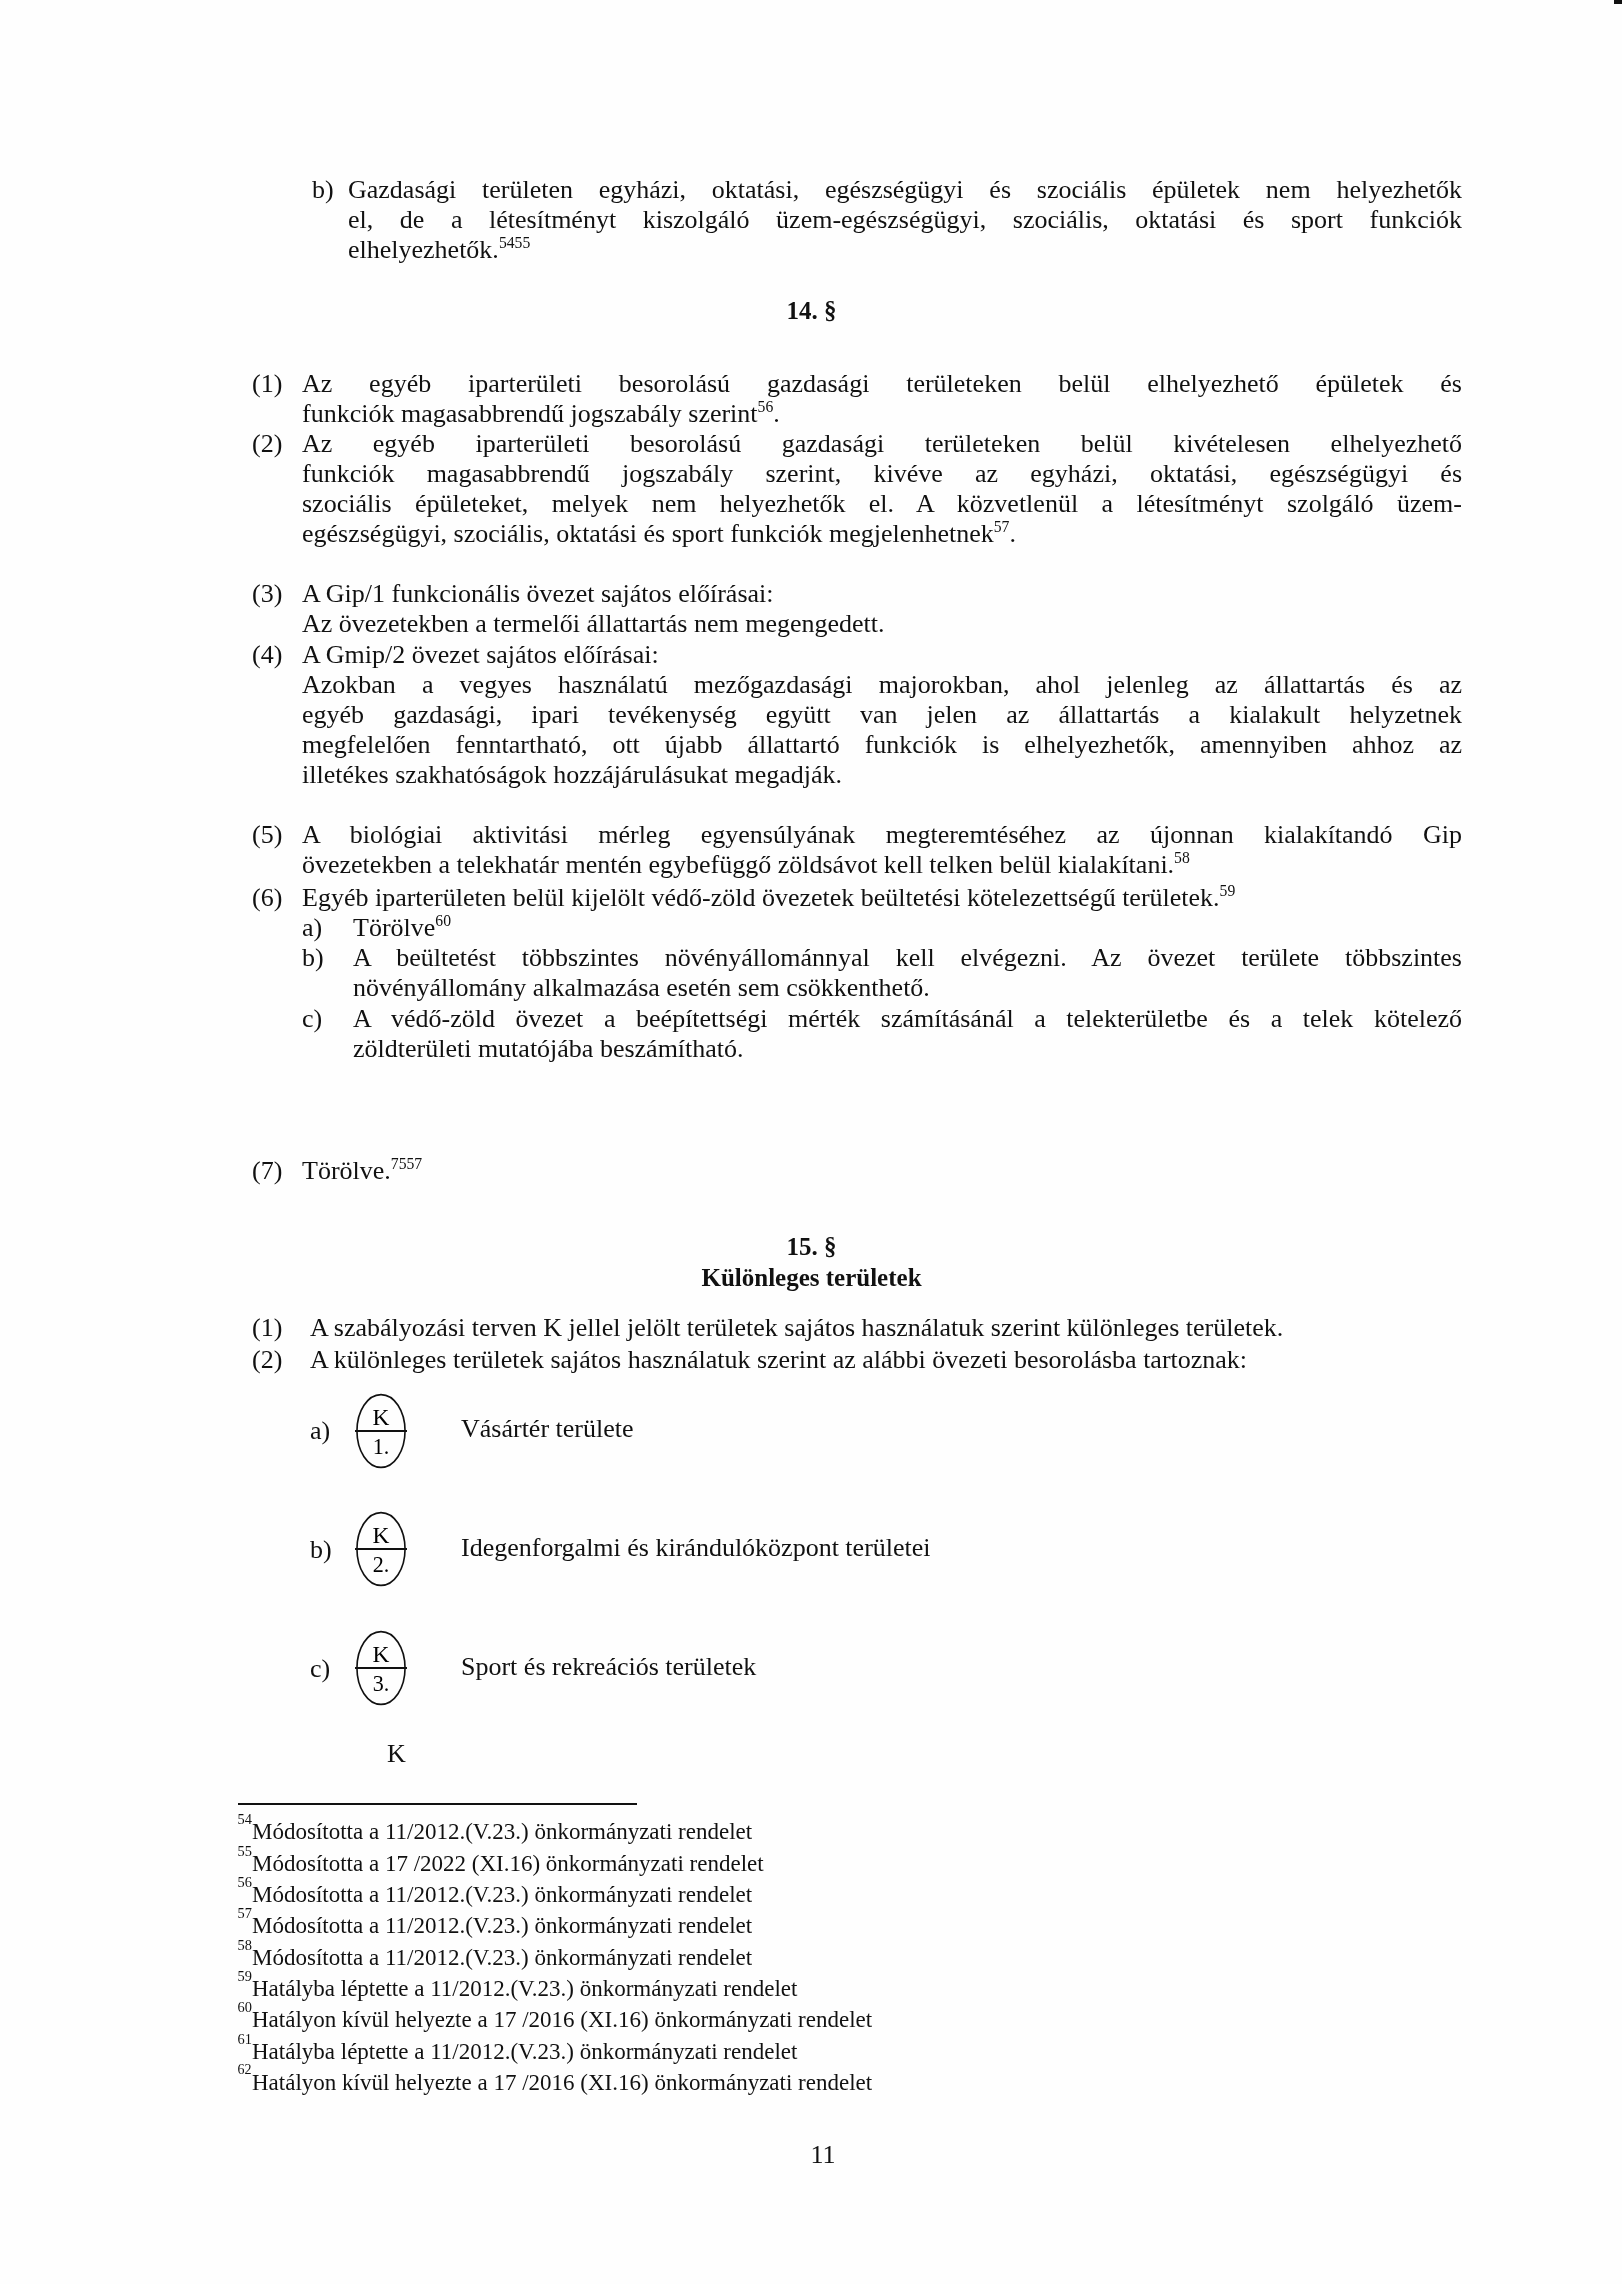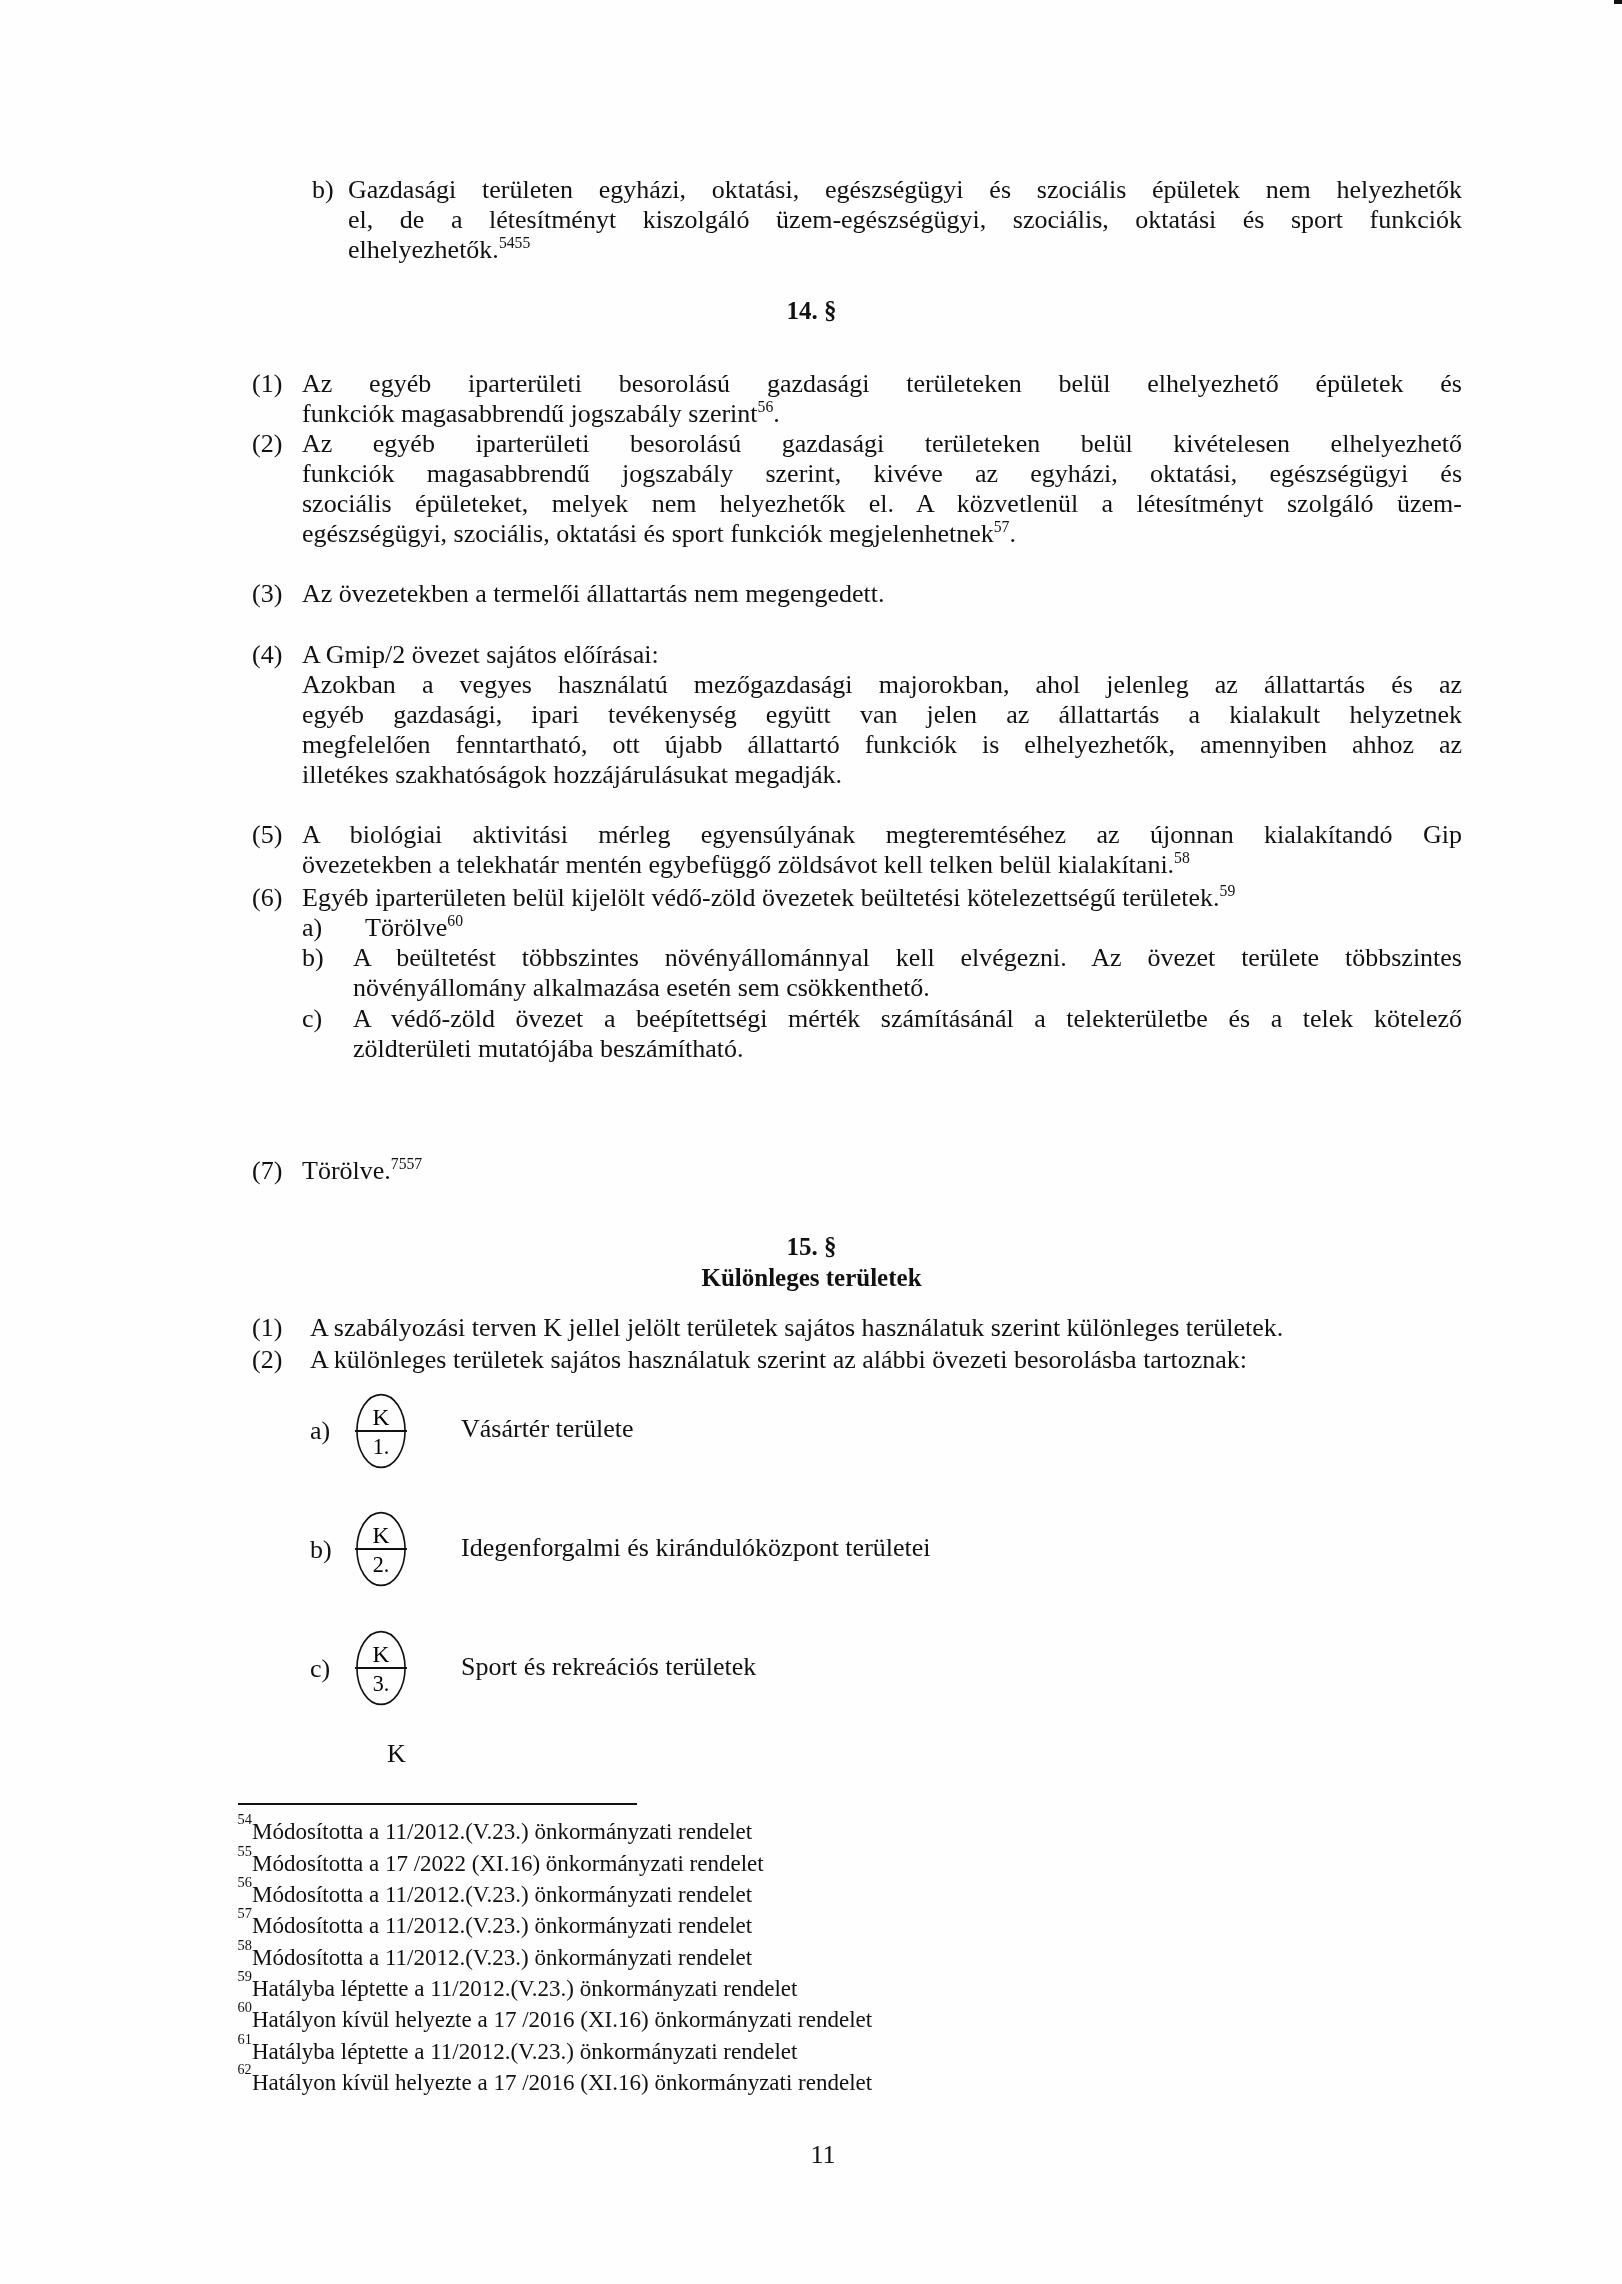--- a/index.html
+++ b/index.html
@@ -43,41 +43,42 @@
       </div>
       <div class="num" style="left:252px; top:429px;">(2)</div>
       <div class="txt" style="left:302px; top:429px; width:1160px;">
         <div class="just justall"><span>Az egyéb iparterületi besorolású gazdasági területeken belül kivételesen elhelyezhető</span></div>
         <div class="just justall"><span>funkciók magasabbrendű jogszabály szerint, kivéve az egyházi, oktatási, egészségügyi és</span></div>
         <div class="just justall"><span>szociális épületeket, melyek nem helyezhetők el. A közvetlenül a létesítményt szolgáló üzem-</span></div>
         <div><span>egészségügyi, szociális, oktatási és sport funkciók megjelenhetnek</span><sup>57</sup><span>.</span></div>
       </div>
       <div class="num" style="left:252px; top:579px;">(3)</div>
       <div class="txt" style="left:302px; top:579px; width:1160px;">
+        <div><span>A Gip/1 funkcionális övezet sajátos előírásai:</span></div>
         <div><span>Az övezetekben a termelői állattartás nem megengedett.</span></div>
       </div>
       <div class="num" style="left:252px; top:640px;">(4)</div>
       <div class="txt" style="left:302px; top:640px; width:1160px;">
         <div><span>A Gmip/2 övezet sajátos előírásai:</span></div>
         <div class="just justall"><span>Azokban a vegyes használatú mezőgazdasági majorokban, ahol jelenleg az állattartás és az</span></div>
         <div class="just justall"><span>egyéb gazdasági, ipari tevékenység együtt van jelen az állattartás a kialakult helyzetnek</span></div>
         <div class="just justall"><span>megfelelően fenntartható, ott újabb állattartó funkciók is elhelyezhetők, amennyiben ahhoz az</span></div>
         <div><span>illetékes szakhatóságok hozzájárulásukat megadják.</span></div>
       </div>
       <div class="num" style="left:252px; top:820px;">(5)</div>
       <div class="txt" style="left:302px; top:820px; width:1160px;">
         <div class="just justall"><span>A biológiai aktivitási mérleg egyensúlyának megteremtéséhez az újonnan kialakítandó Gip</span></div>
         <div><span>övezetekben a telekhatár mentén egybefüggő zöldsávot kell telken belül kialakítani.</span><sup>58</sup></div>
       </div>
       <div class="num" style="left:252px; top:883px;">(6)</div>
       <div class="txt" style="left:302px; top:883px; width:1160px;">
         <div><span>Egyéb iparterületen belül kijelölt védő-zöld övezetek beültetési kötelezettségű területek.</span><sup>59</sup></div>
       </div>
       <div class="num" style="left:302px; top:913px;">a)</div>
-      <div class="txt" style="left:353px; top:913px; width:1109px;margin-left:12px;">
+      <div class="txt" style="left:353px; top:913px; width:1109px;">
         <div><span>Törölve</span><sup>60</sup></div>
       </div>
       <div class="num" style="left:302px; top:943px;">b)</div>
       <div class="txt" style="left:353px; top:943px; width:1109px;">
         <div class="just justall"><span>A beültetést többszintes növényállománnyal kell elvégezni. Az övezet területe többszintes</span></div>
         <div><span>növényállomány alkalmazása esetén sem csökkenthető.</span></div>
       </div>
       <div class="num" style="left:302px; top:1004px;">c)</div>
       <div class="txt" style="left:353px; top:1004px; width:1109px;">
         <div class="just justall"><span>A védő-zöld övezet a beépítettségi mérték számításánál a telekterületbe és a telek kötelező</span></div>

